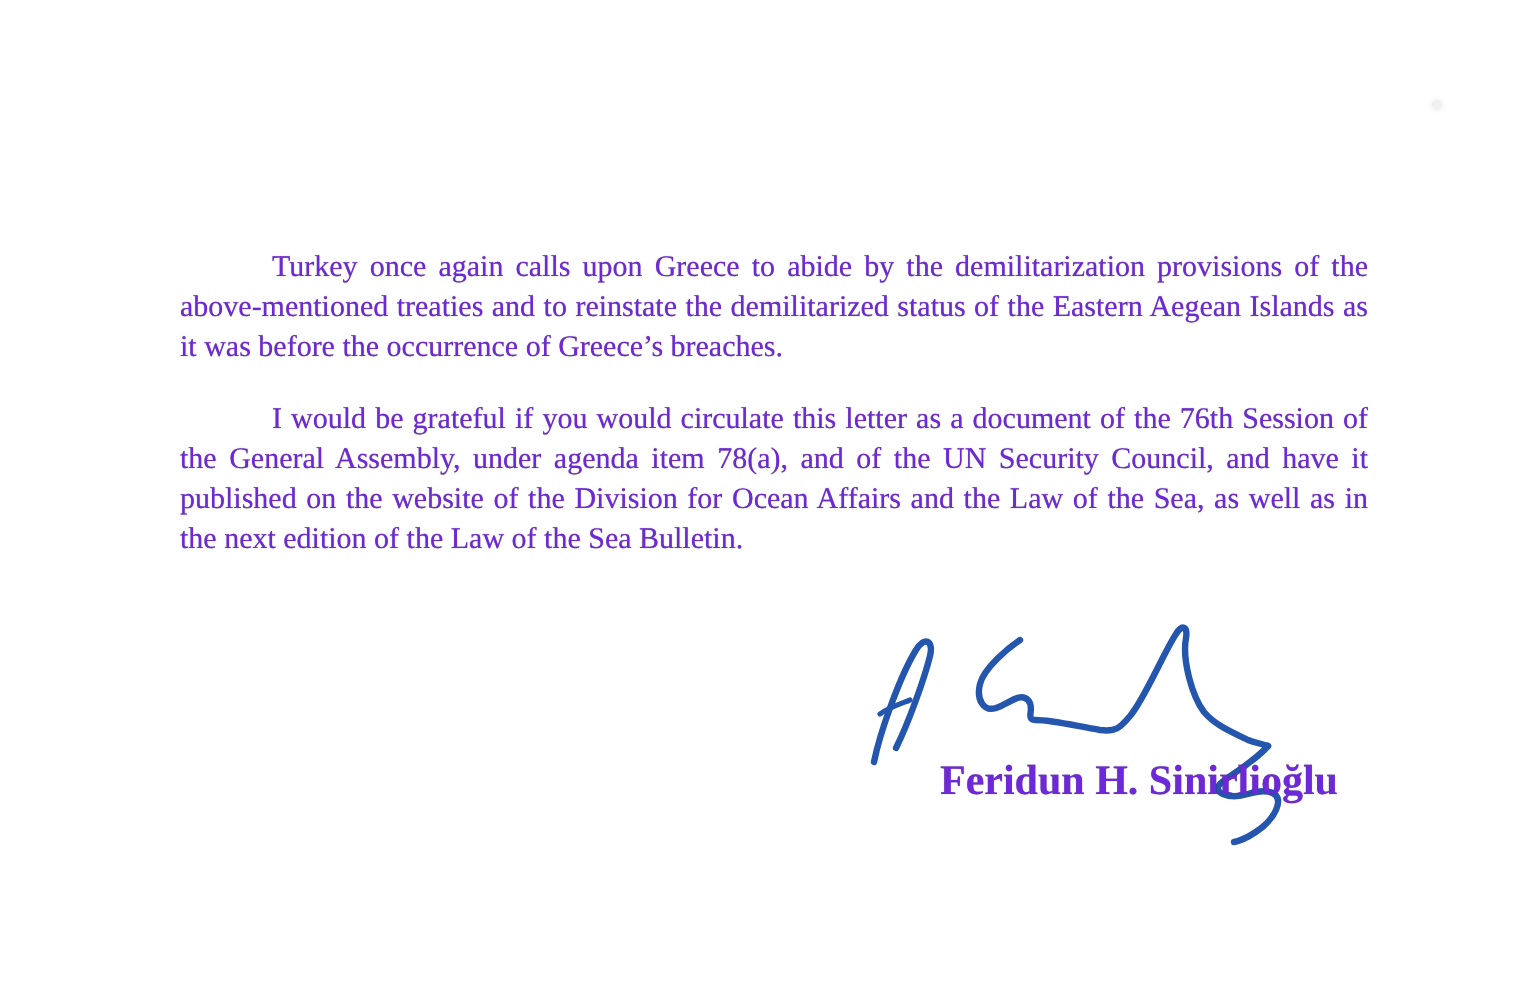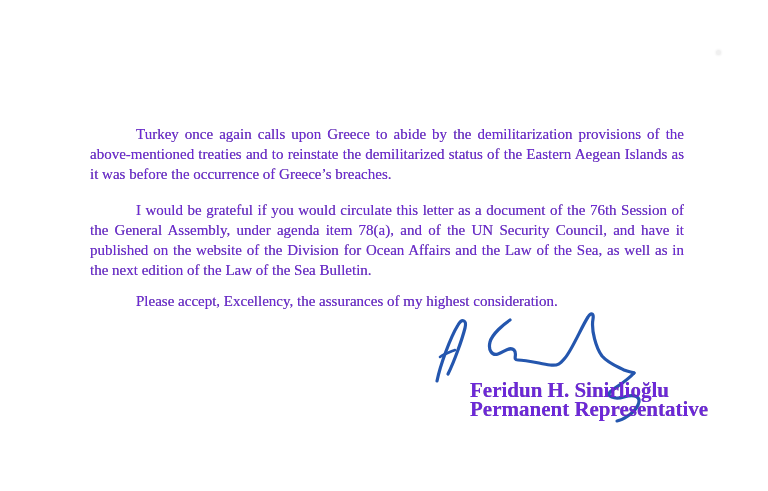--- a/index.html
+++ b/index.html
@@ -61,32 +61,30 @@
   }
 </style>
 </head>
 <body>
 
 <div class="page">
 
   <div class="letter-body">
     <p class="para p1">Turkey once again calls upon Greece to abide by the demilitarization provisions of the above-mentioned treaties and to reinstate the demilitarized status of the Eastern Aegean Islands as it was before the occurrence of Greece’s breaches.</p>
     <p class="para p2">I would be grateful if you would circulate this letter as a document of the 76th Session of the General Assembly, under agenda item 78(a), and of the UN Security Council, and have it published on the website of the Division for Ocean Affairs and the Law of the Sea, as well as in the next edition of the Law of the Sea Bulletin.</p>
-    <p class="para closing">Please accept, Excellency, the assurances of my highest consideration.</p>
   </div>
 
   <div class="signature-wrap">
     <svg width="245" height="118" viewBox="0 0 245 118" fill="none" stroke-linecap="round" stroke-linejoin="round">
       <path d="M 17,71 C 20,56 30,28 38,15 C 42,8 47,10 45,18 C 42,30 34,52 28,64" stroke-width="3.2" stroke="#2456ae"></path>
       <path d="M 20,47 C 24,44 30,42 35,40" stroke-width="2.6" stroke="#2456ae"></path>
       <path d="M 90,10 C 84,14 72,24 70,32 C 68,40 72,46 78,44 C 84,42 90,36 94,40 C 98,44 92,50 98,50 C 106,50 118,53 130,55 C 138,56 140,54 145,48 C 152,40 162,16 168,7 C 171,2 174,3 173,9 C 171,20 176,38 182,46 C 188,53 196,56 204,60 C 209,62 212,62 214,63" stroke-width="3.2" stroke="#2456ae"></path>
       <path d="M 214,63 C 206,72 194,78 190,82 C 186,86 194,90 204,87 C 214,84 222,86 218,95 C 214,104 202,110 197,111" stroke-width="3.2" stroke="#2456ae"></path>
     </svg>
   </div>
 
   <div class="signatory-block">
     <div>Feridun H. Sinirlioğlu</div>
-    <div>Permanent Representative</div>
   </div>
 
   <div class="scan-speck"></div>
 
 </div>
 
 </body></html>

